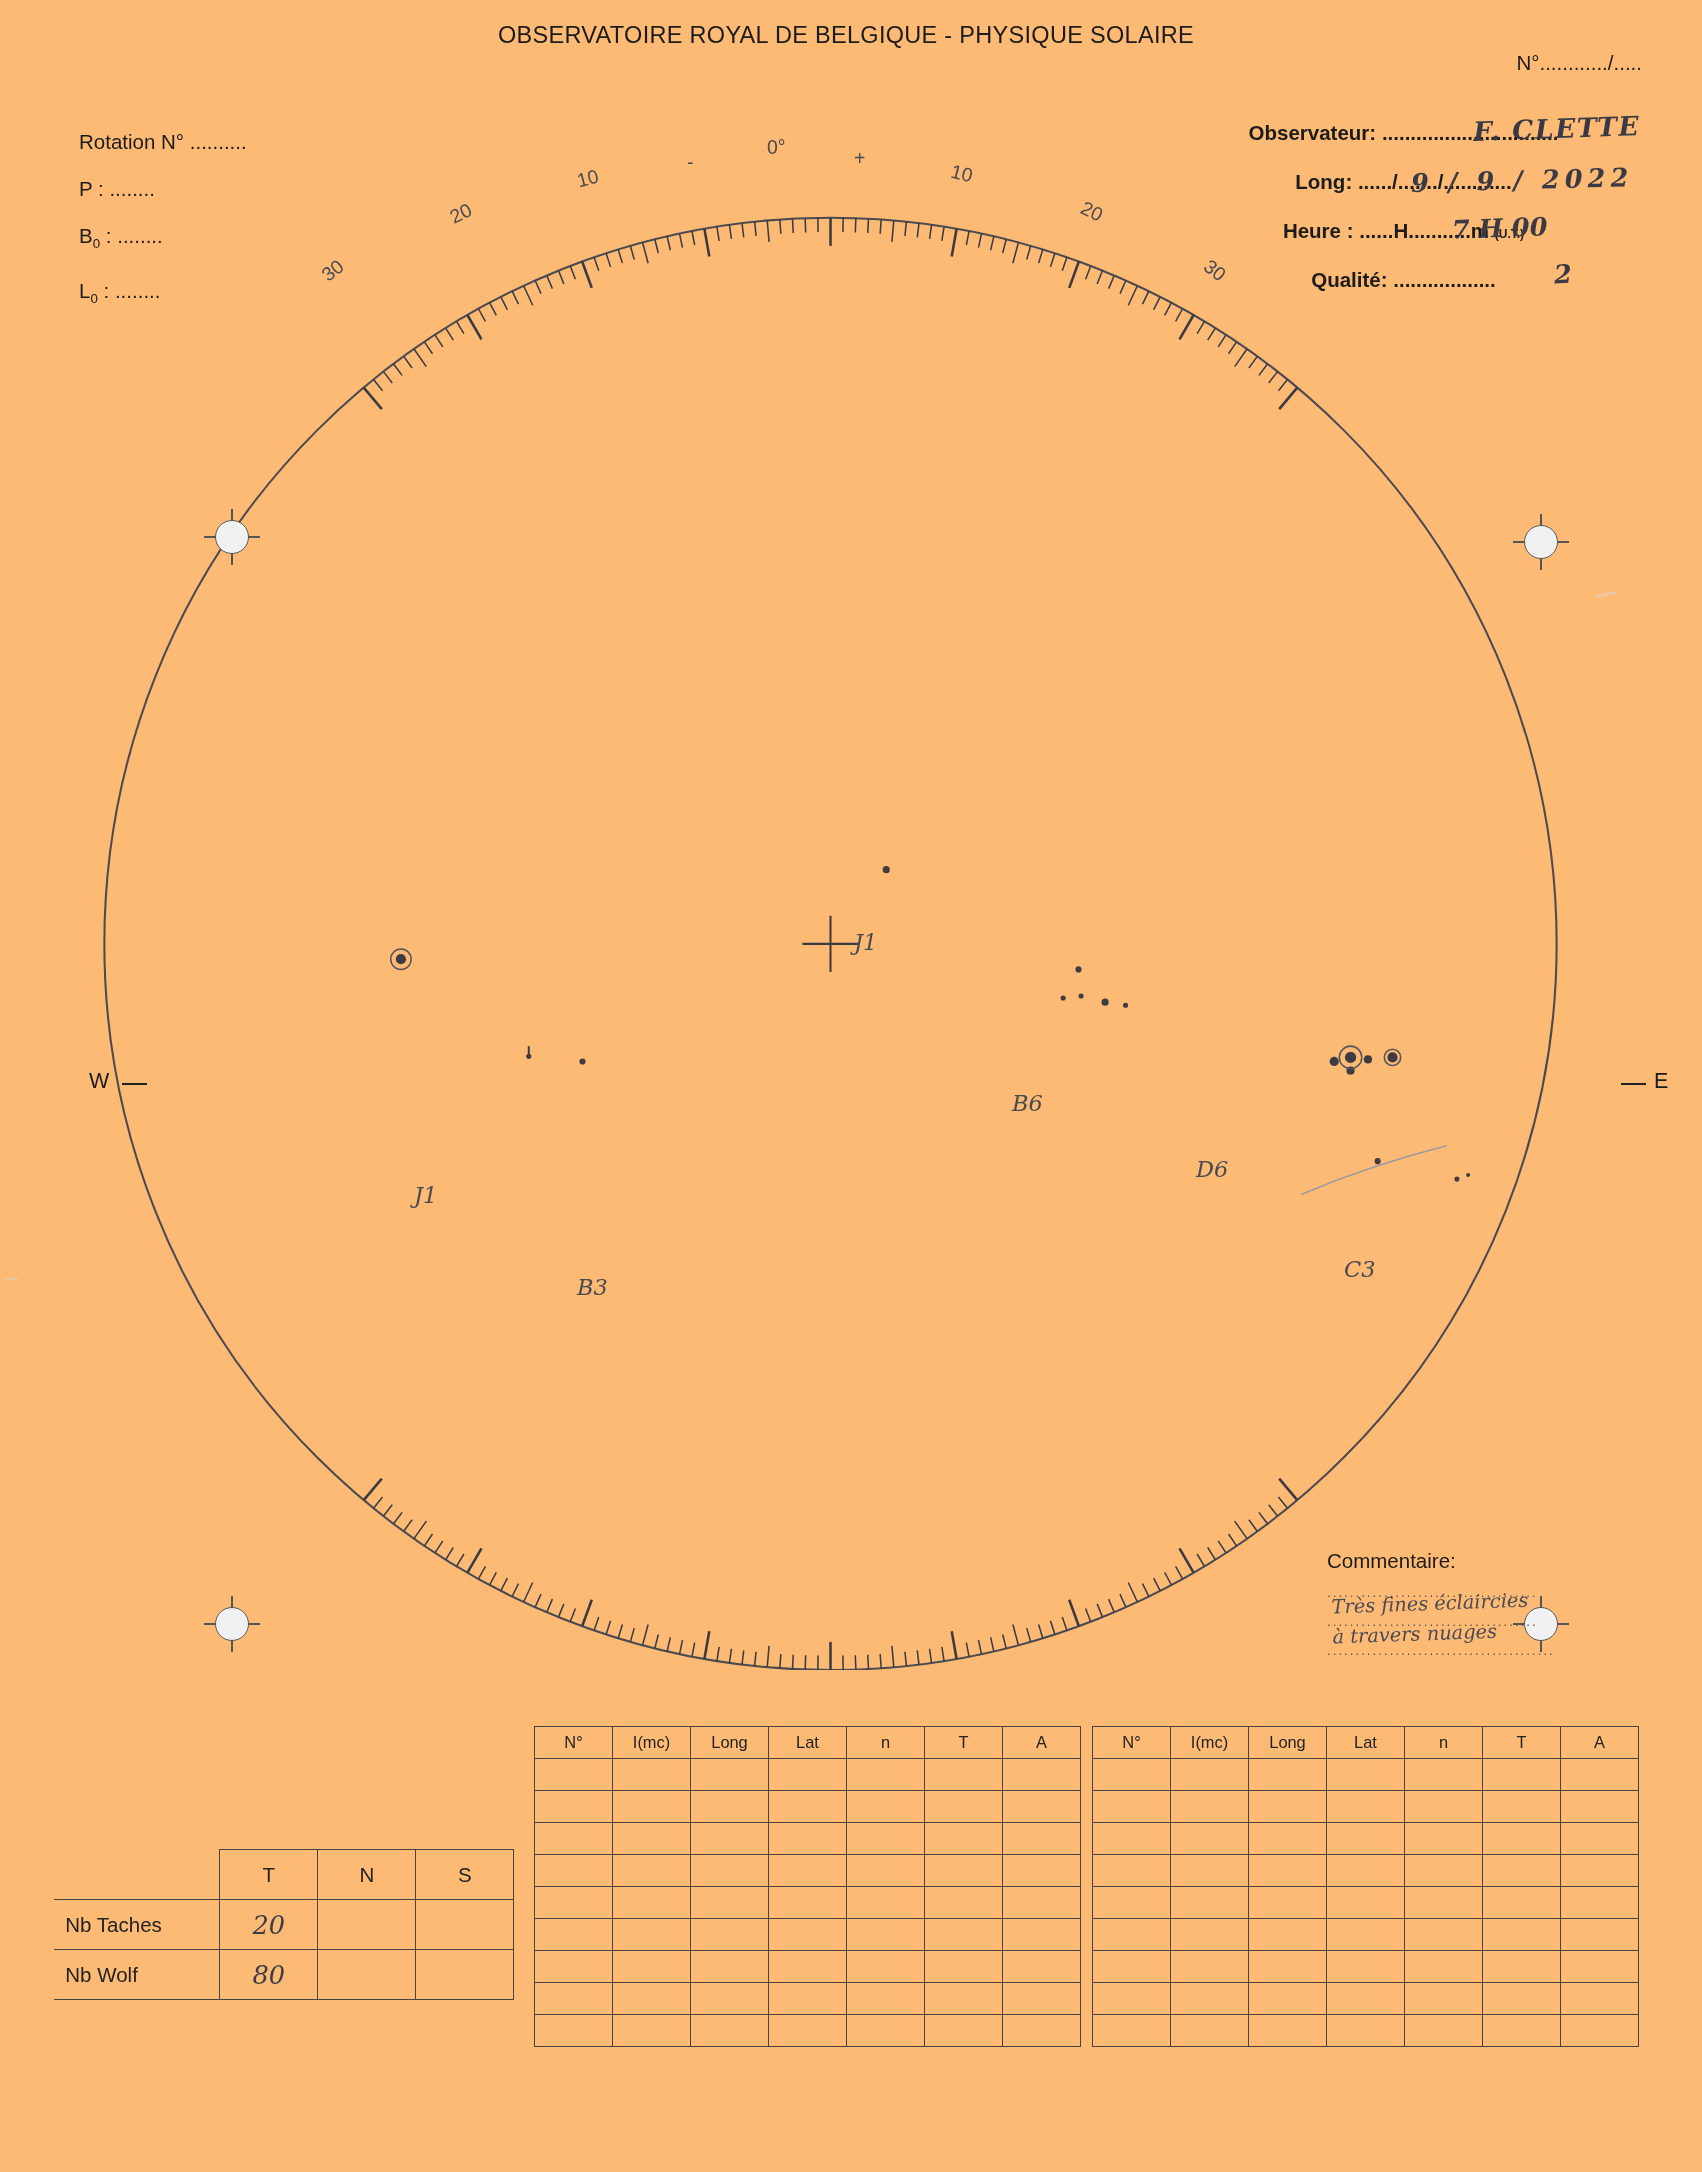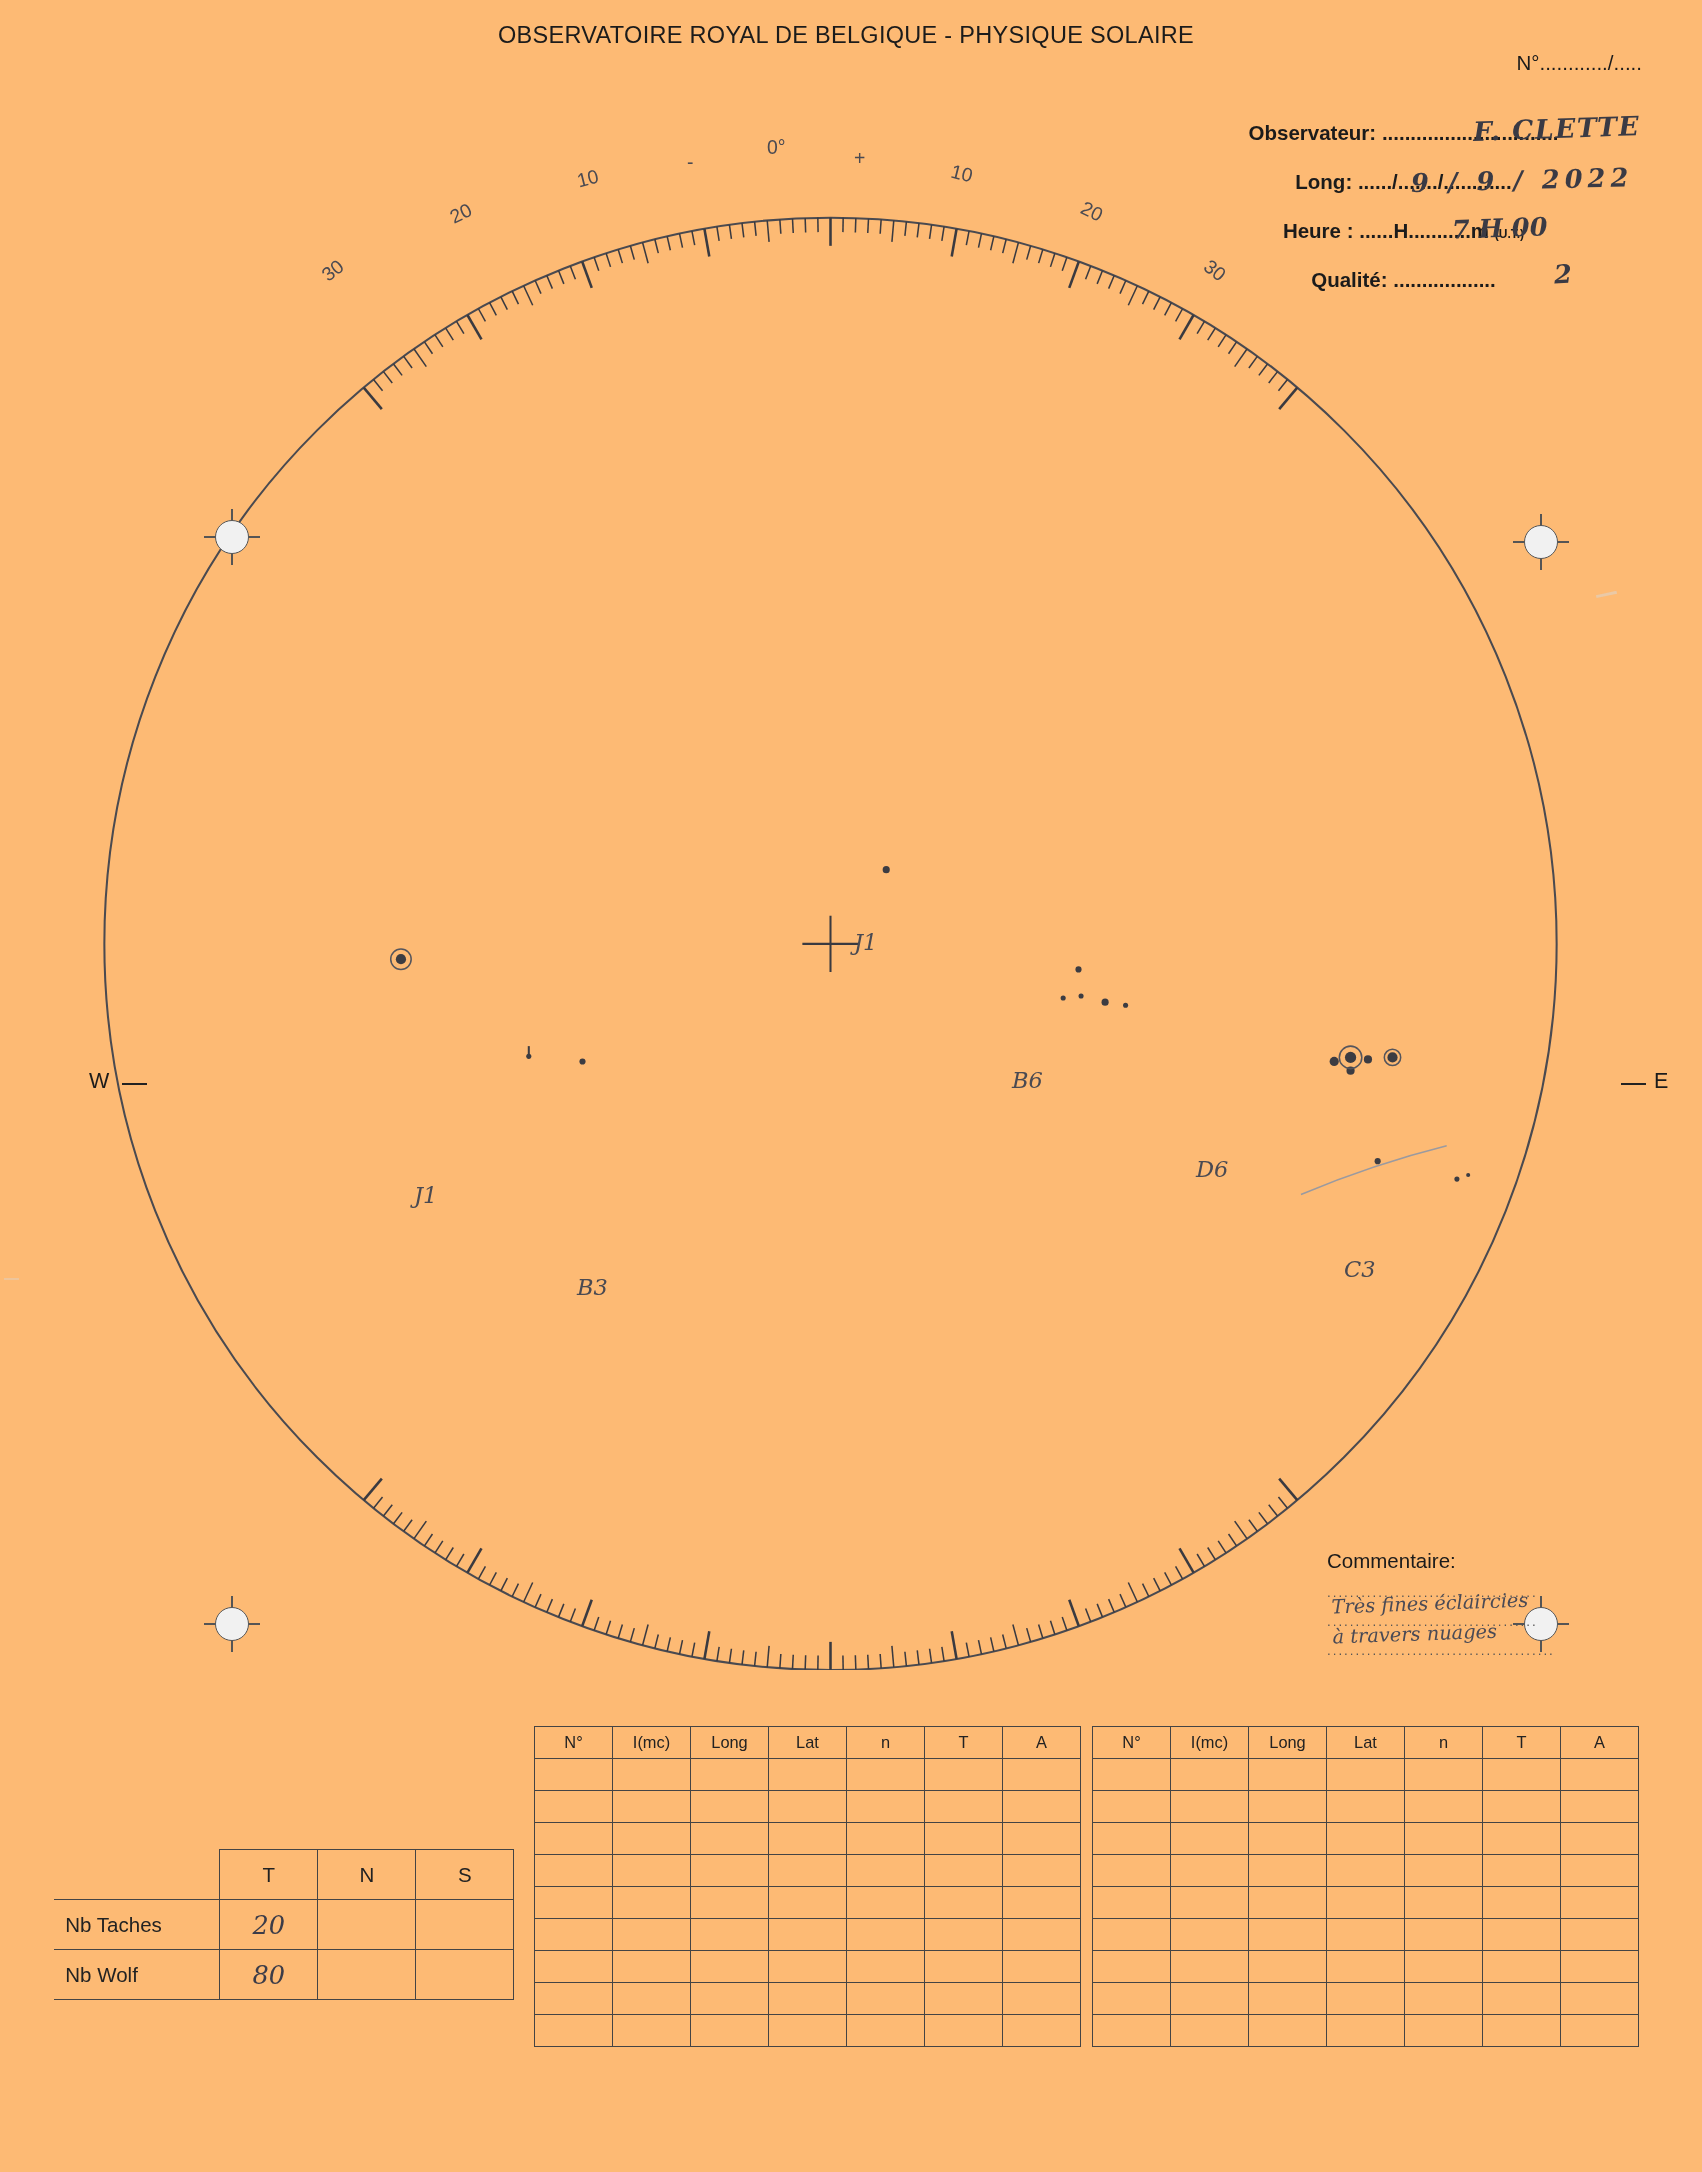--- a/index.html
+++ b/index.html
@@ -257,20 +257,32 @@
 </head>
 <body>
 
 <div class="sheet">
 
   <div class="title-block">
     <div class="title-line">OBSERVATOIRE ROYAL DE BELGIQUE - PHYSIQUE SOLAIRE</div>
   </div>
   <div class="num-field">N°............/.....</div>
 
+  <div class="left-params">
+    <div>Rotation N° ..........</div>
+    <div>P : ........</div>
+    <div>
+      <span>B</span><span class="sub">0</span>
+      <span>: ........</span>
+    </div>
+    <div>
+      <span>L</span><span class="sub">0</span>
+      <span>: ........</span>
+    </div>
+  </div>
 
   <div class="right-block">
     <div class="rb-row">
       <span class="rb-label">Observateur:</span>
       <span>...............................</span>
       <span class="hand hand-obs">F. CLETTE</span>
     </div>
     <div class="rb-row">
       <span class="rb-label">Long:</span>
       <span>....../......./............</span>
@@ -519,21 +531,21 @@
         <div class="v"></div>
         <div class="circ"></div>
       </div>
     <div class="reg" id="reg-br">
         <div class="h"></div>
         <div class="v"></div>
         <div class="circ"></div>
       </div>
 
     <div class="spot-label" style="left:788px; top:788px;">J1</div>
-    <div class="spot-label" style="left:946px; top:926px;">B6</div>
+    <div class="spot-label" style="left:946px; top:949px;">B6</div>
     <div class="spot-label" style="left:1130px; top:1015px;">D6</div>
     <div class="spot-label" style="left:348px; top:1041px;">J1</div>
     <div class="spot-label" style="left:511px; top:1133px;">B3</div>
     <div class="spot-label" style="left:1278px; top:1115px;text-align:right;">C3</div>
   </div>
 
   <div class="commentaire">
     <div>Commentaire:</div>
     <div class="comment-lines">
       <div>.....................................</div>

